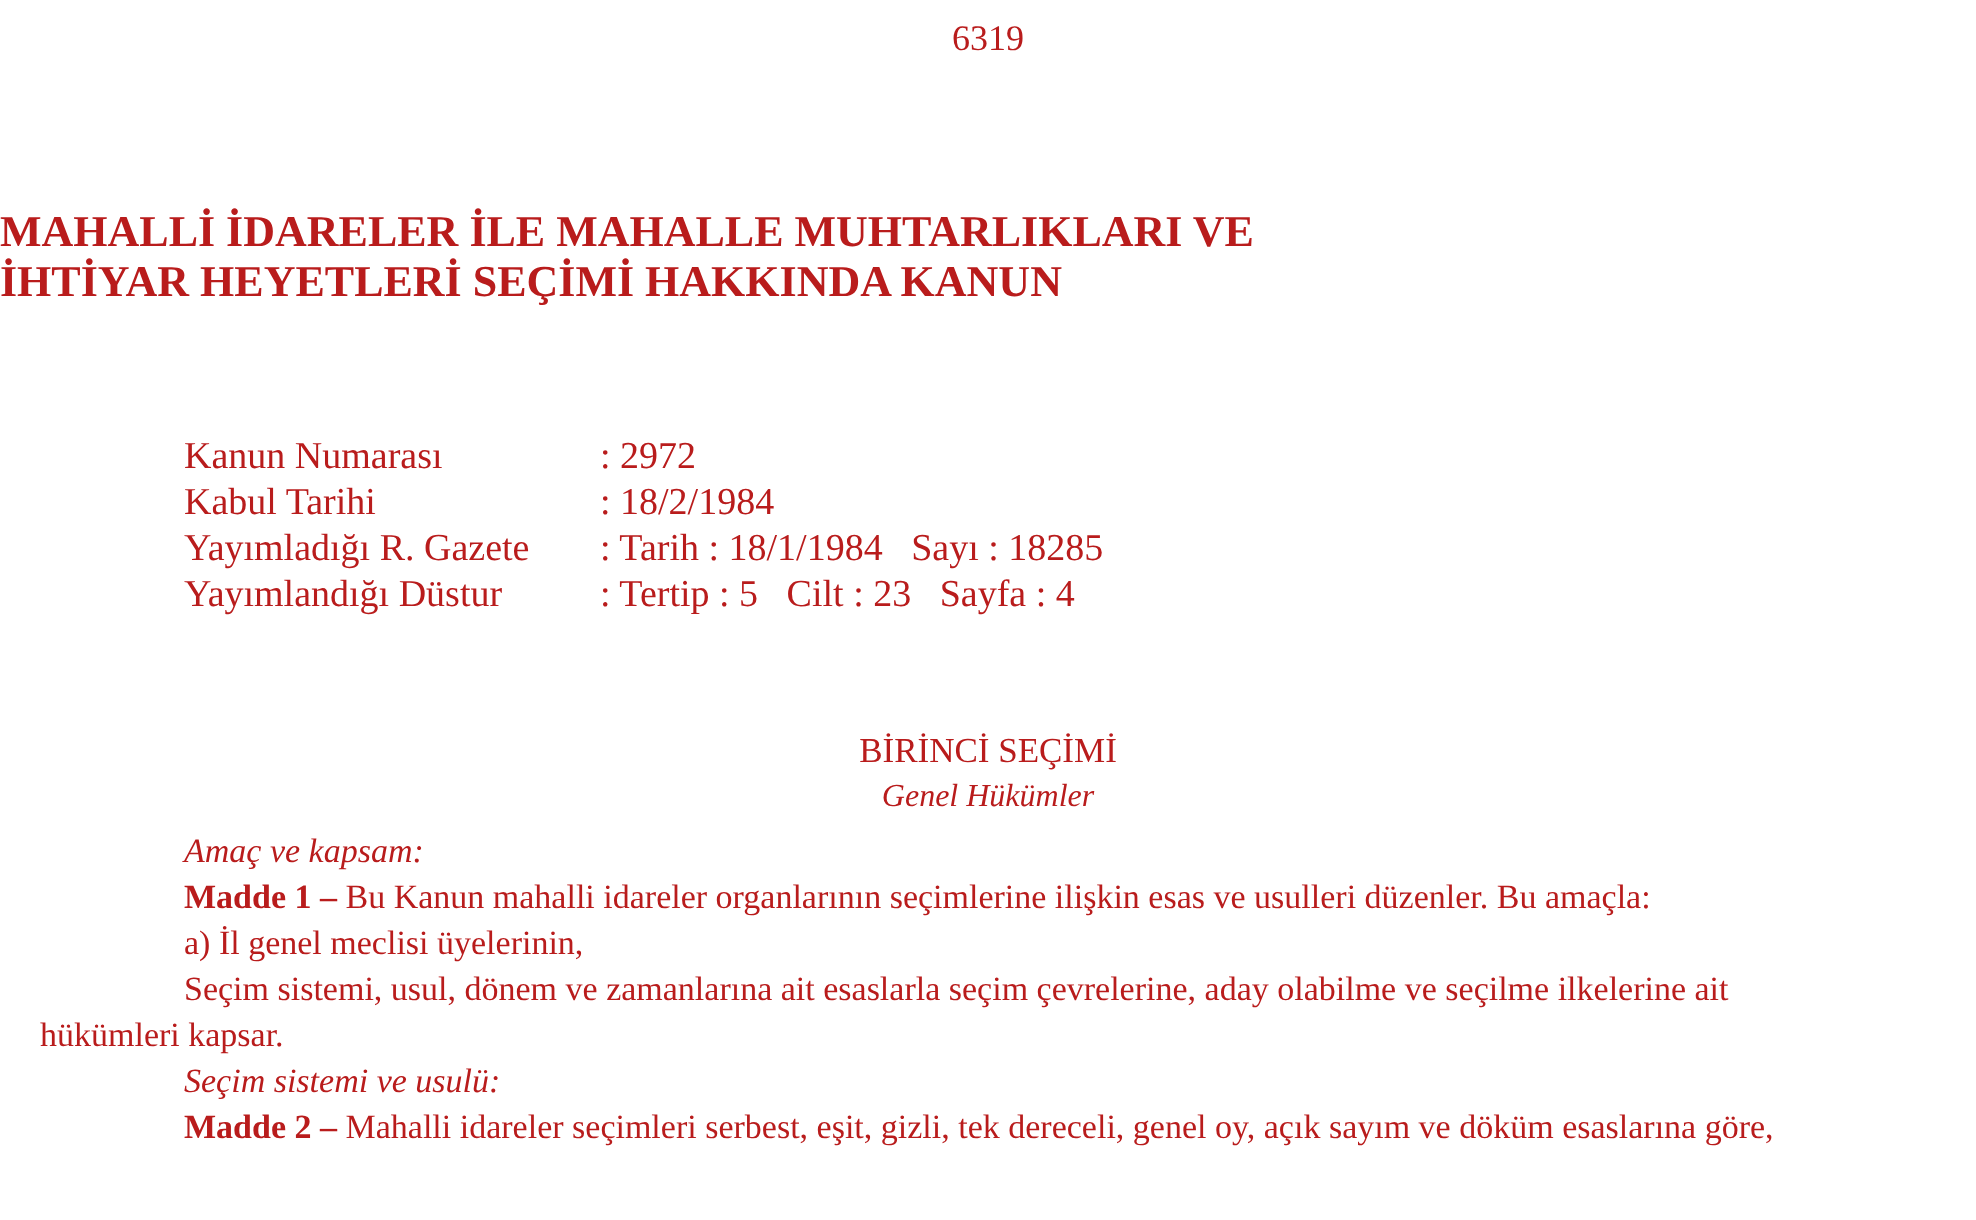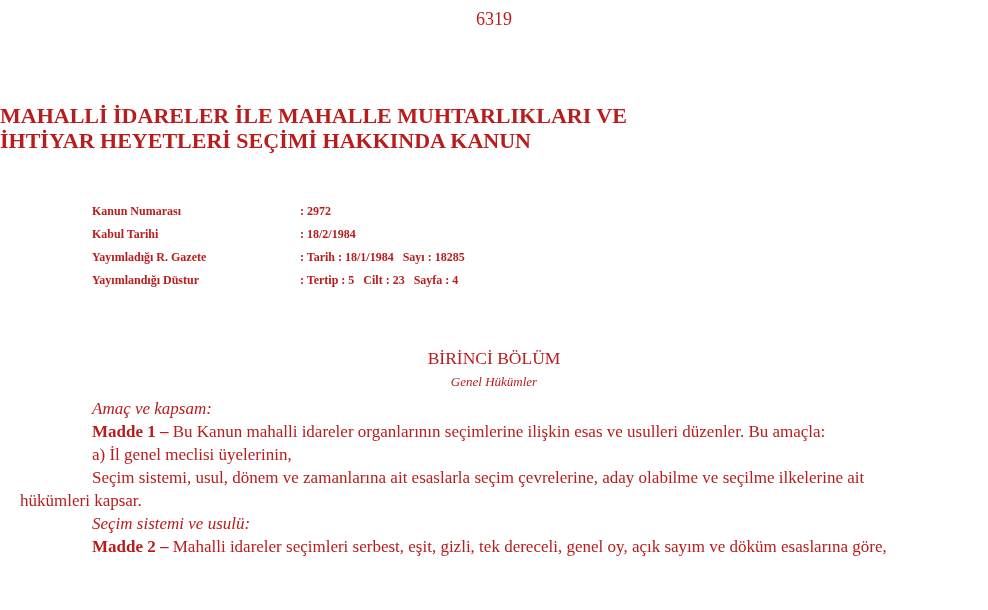--- a/index.html
+++ b/index.html
@@ -24,45 +24,45 @@
     text-align: center;
   }
   .law-title {
     margin-top: 74px;
     font-size: 22px;
     line-height: 25px;
     font-weight: bold;
     text-align: left;
   }
   .meta {
-    margin-top: 47px;
+    margin-top: 64px;
     margin-left: 92px;
-    font-size: 12px;
+    font-size: 19px;
     line-height: 23px;
-    font-weight: bold;
+    font-weight: normal;
   }
   .meta-row {
     display: flex;
     white-space: nowrap;
   }
   .meta-label {
     flex: 0 0 auto;
     width: 208px;
   }
   .meta-value {
     white-space: pre;
   }
   .chapter-heading {
     margin-top: 55px;
     font-size: 17.5px;
     line-height: 23px;
     text-align: center;
   }
   .chapter-subtitle {
-    font-size: 13px;
+    font-size: 16px;
     line-height: 23px;
     font-style: italic;
     text-align: center;
   }
   .body-text {
     margin-top: 4px;
     padding-left: 20px;
     padding-right: 34px;
     font-size: 17px;
     line-height: 23px;
@@ -104,21 +104,21 @@
     <div class="meta-row">
       <span class="meta-label">Yayımladığı R. Gazete</span>
       <span class="meta-value">: Tarih : 18/1/1984   Sayı : 18285</span>
     </div>
     <div class="meta-row">
       <span class="meta-label">Yayımlandığı Düstur</span>
       <span class="meta-value">: Tertip : 5   Cilt : 23   Sayfa : 4</span>
     </div>
   </div>
 
-  <div class="chapter-heading">BİRİNCİ BÖLÜM</div>
+  <div class="chapter-heading">BİRİNCİ SEÇİMİ</div>
   <div class="chapter-subtitle">Genel Hükümler</div>
 
   <div class="body-text">
     <div class="line ind it">Amaç ve kapsam:</div>
     <div class="line ind">
       <span class="b">Madde 1 –</span>
       <span>Bu Kanun mahalli idareler organlarının seçimlerine ilişkin esas ve usulleri düzenler. Bu amaçla:</span>
     </div>
     <div class="line ind">a) İl genel meclisi üyelerinin,</div>
     <div class="line ind">Seçim sistemi, usul, dönem ve zamanlarına ait esaslarla seçim çevrelerine, aday olabilme ve seçilme ilkelerine ait</div>

